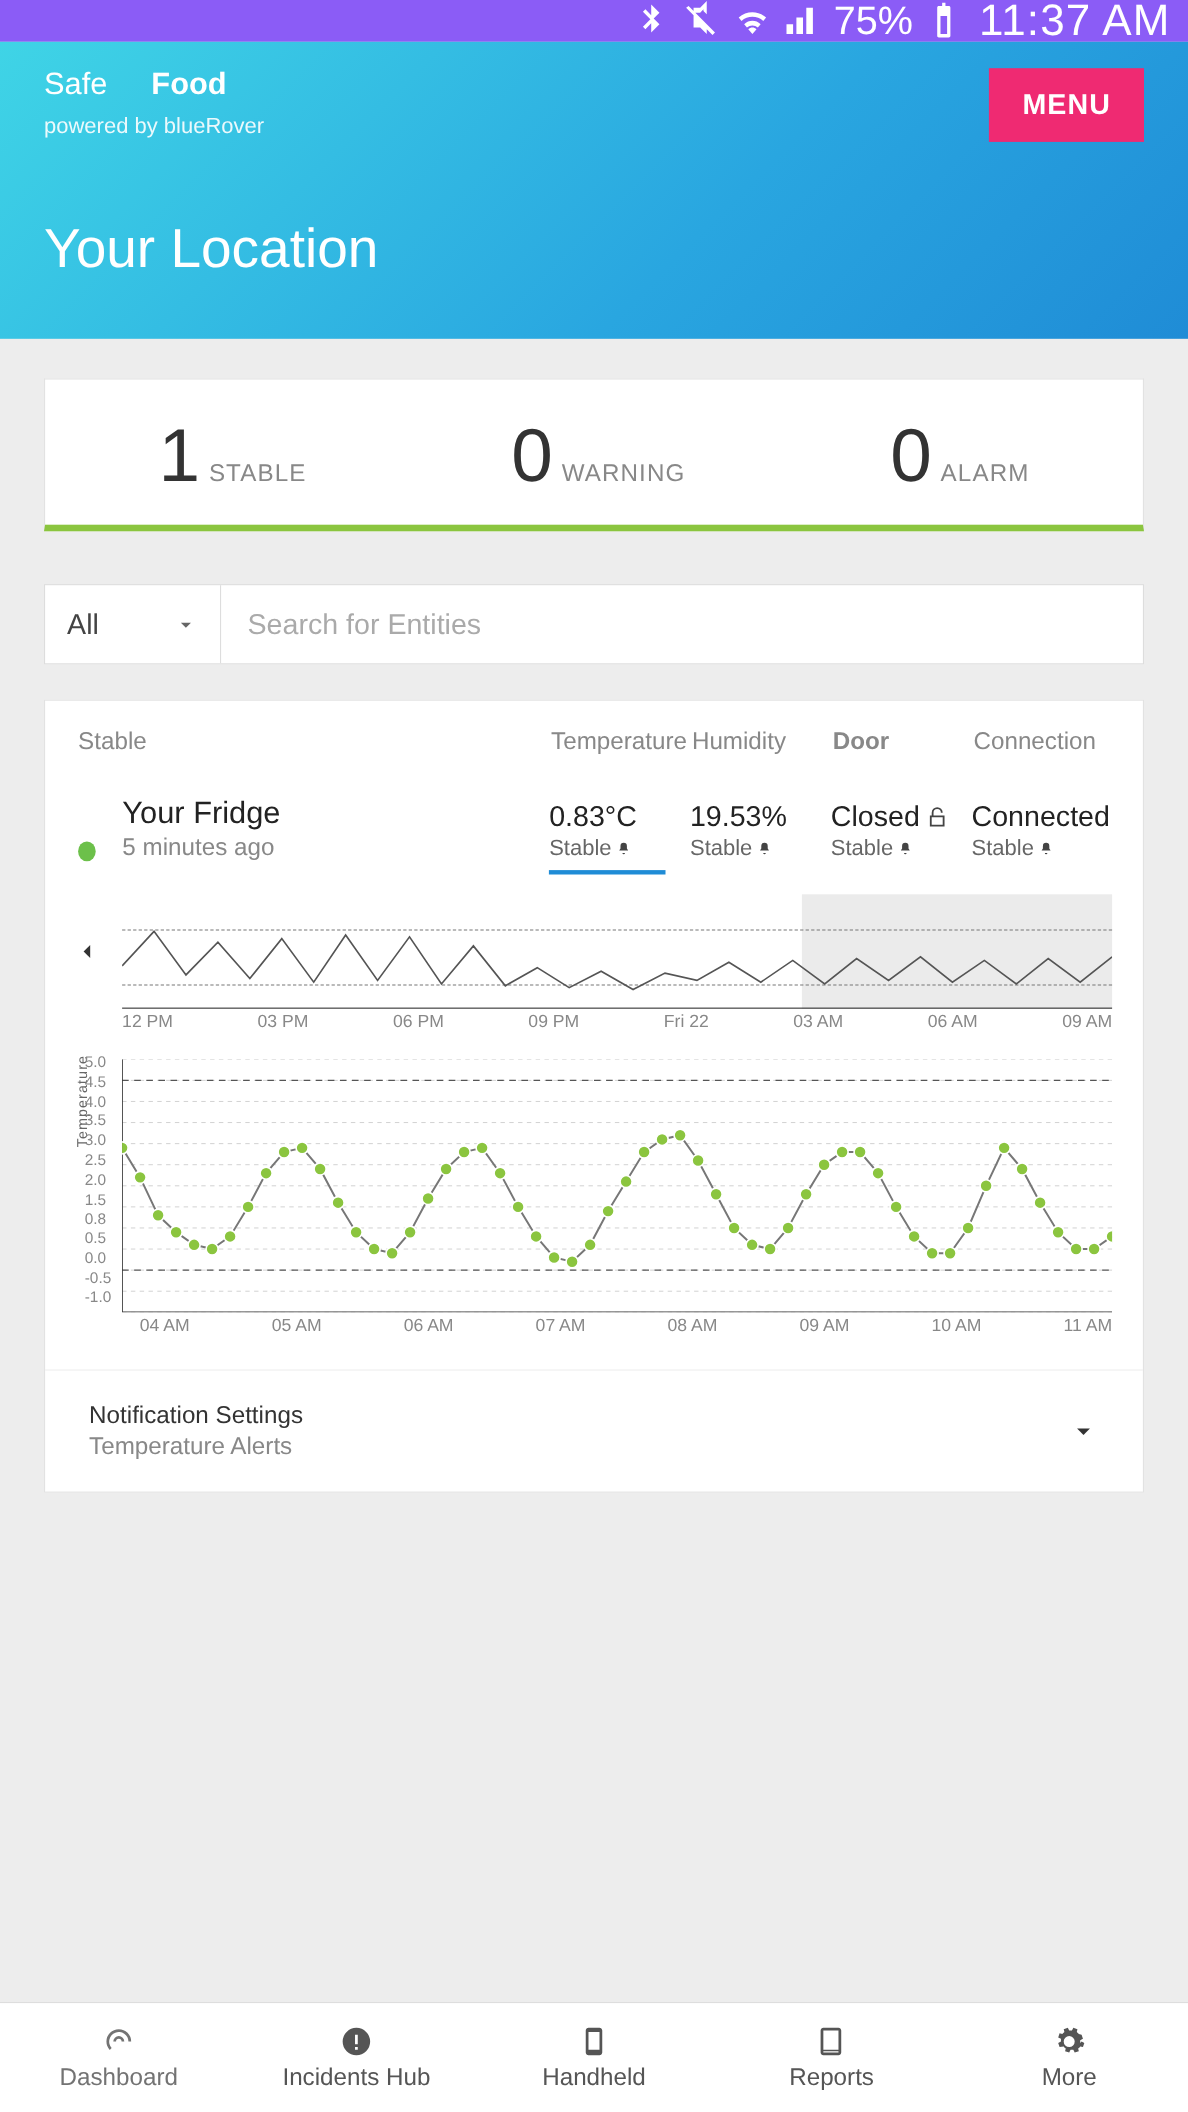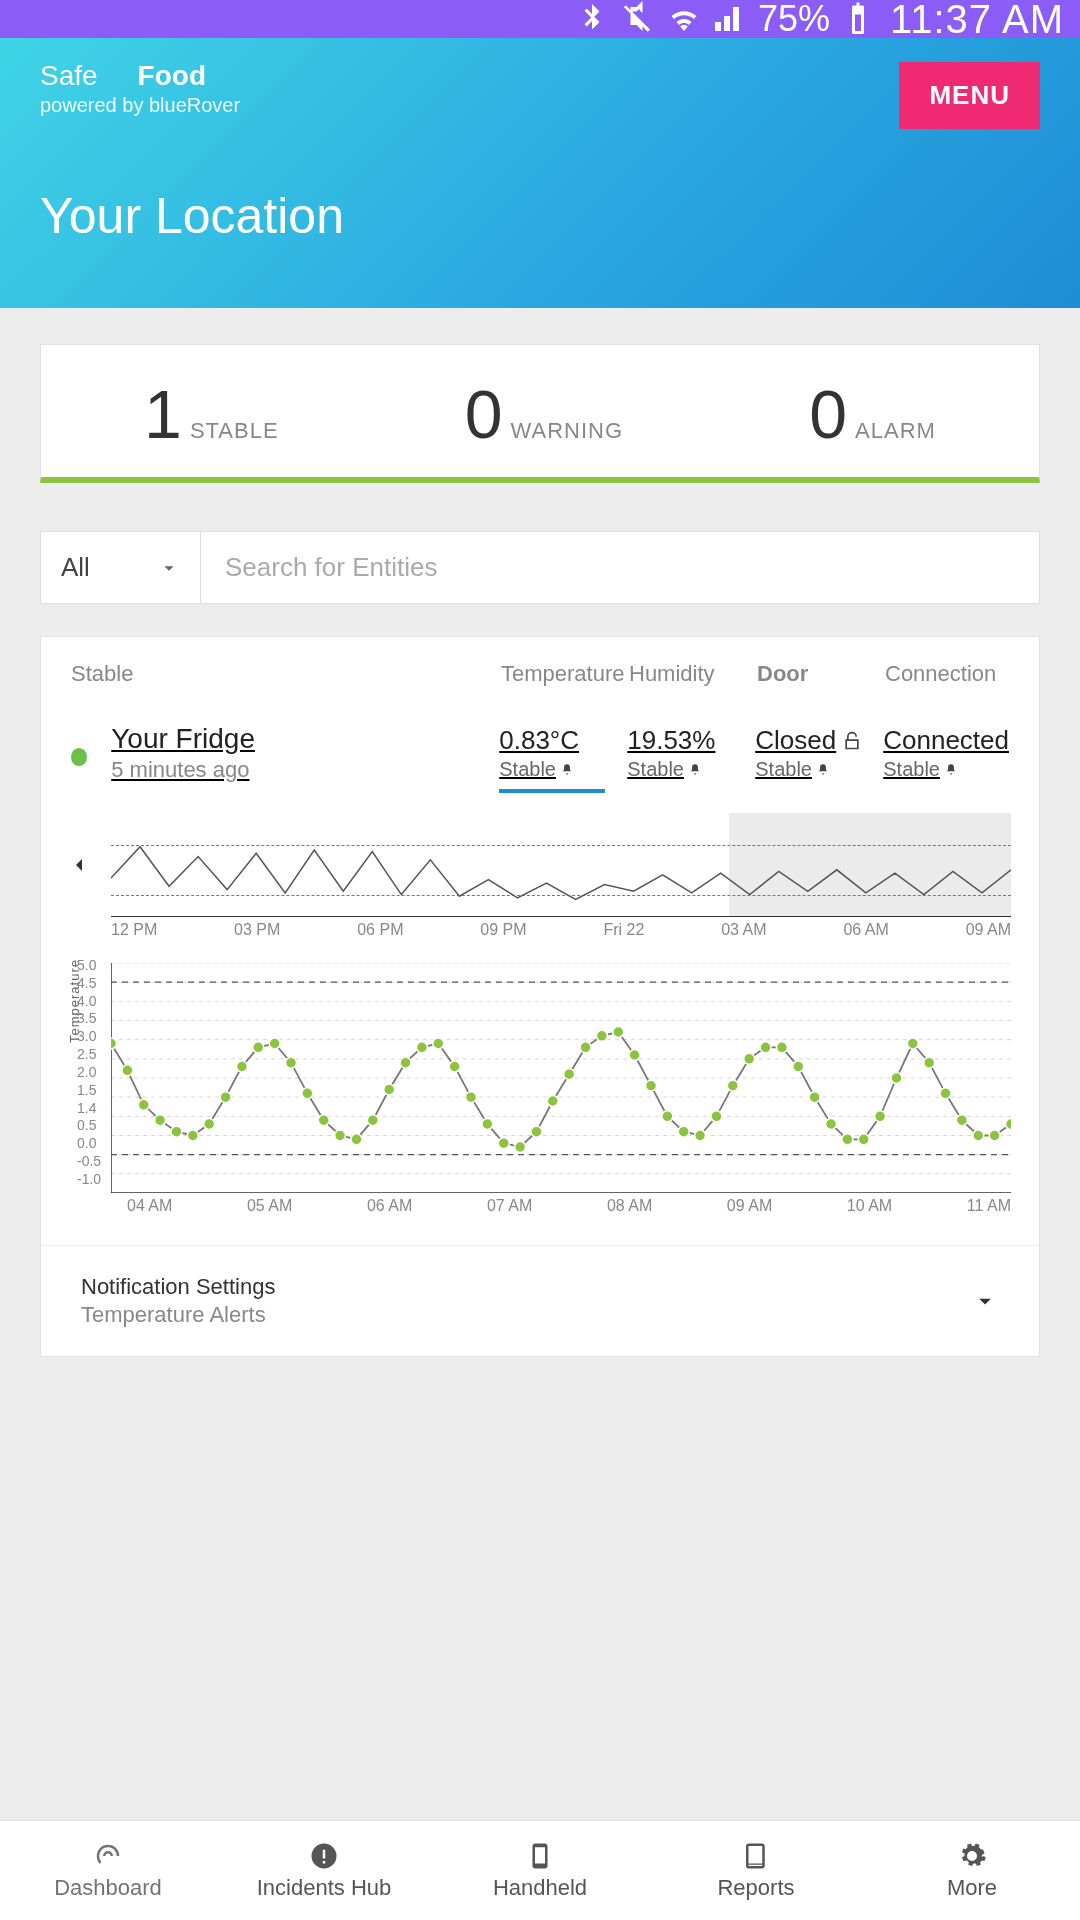--- a/index.html
+++ b/index.html
@@ -8,21 +8,21 @@
   
   .status-bar { height: 38px; background: #8b5cf6; color: #fff; display: flex; justify-content: flex-end; align-items: center; padding: 0 16px; font-size: 36px; gap: 10px; }
   .status-bar .ico { display:inline-flex; align-items:center; justify-content:center; }
   .status-bar svg { width: 36px; height: 36px; fill: #fff; }
   .status-time { font-size: 40px; margin-left: 4px; letter-spacing: 1px; }
   
   
   .app-header { height: 270px; background: linear-gradient(135deg, #3fd4e6 0%, #29a6e0 60%, #1f8cd6 100%); color: #fff; padding: 22px 40px 34px 40px; position: relative; }
   .brand { font-size: 28px; font-weight: 300; }
   .brand b { font-weight: 700; margin-left: 40px; }
-  .powered { font-size: 20px; opacity: 0.9; margin-top: 2px; }
+  .powered { font-size: 20px; opacity: 0.9; margin-top: 12px; }
   .menu-btn { position: absolute; top: 24px; right: 40px; background: #ef2a72; color: #fff; border: none; font-size: 26px; font-weight: 600; padding: 18px 30px; letter-spacing: 1px; }
   .page-title { font-size: 50px; font-weight: 300; margin-top: 70px; }
   
   
   .content { padding: 36px 40px; }
   
   
   .summary-card { background: #fff; border: 1px solid #e2e2e2; border-bottom: 6px solid #8bc53f; display: flex; justify-content: space-around; align-items: center; padding: 30px 10px 24px; }
   .summary-item { display: flex; align-items: baseline; gap: 8px; }
   .summary-num { font-size: 68px; font-weight: 300; color: #333; }
@@ -36,21 +36,21 @@
   .search-input::placeholder { color: #aaa; }
   
   
   .entity-card { margin-top: 32px; background: #fff; border: 1px solid #e2e2e2; padding: 0; }
   .entity-header-row { display: flex; padding: 24px 30px 12px; font-size: 22px; color: #888; }
   .eh-stable { flex: 0 0 430px; }
   .eh-col { flex: 0 0 128px; }
   .eh-door { flex: 0 0 128px; font-weight: bold; }
   .eh-conn { flex: 1; }
   
-  .entity-row { display: flex; align-items: center; padding: 24px 30px 10px; text-decoration: underline; }
+  .entity-row { display: flex; align-items: flex-end; padding: 24px 30px 10px; }
   .status-dot { width: 18px; height: 18px; border-radius: 50%; background: #6cc04a; margin-top: 8px; margin-right: 24px; }
   .entity-name-block { flex: 0 0 388px; }
   .entity-name { font-size: 28px; color: #222; }
   .entity-sub { font-size: 22px; color: #888; margin-top: 2px; }
   .metric { flex: 0 0 128px; position: relative; }
   .metric-val { font-size: 26px; color: #222; }
   .metric-sub { font-size: 20px; color: #666; margin-top: 2px; display:flex; align-items:center; gap:4px;}
   .metric-sub svg { width: 14px; height: 14px; fill: #444; }
   .metric.active::after { content:''; position:absolute; left:0; right:22px; bottom:-12px; height:4px; background:#1f8cd6; }
   .door-col .metric-val { display:flex; align-items:center; gap:6px; }
@@ -244,21 +244,21 @@
         <div class="y-label">Temperature</div>
         <div class="y-ticks" id="y-ticks">
             <div>5.0</div>
             <div>4.5</div>
             <div>4.0</div>
             <div>3.5</div>
             <div>3.0</div>
             <div>2.5</div>
             <div>2.0</div>
             <div>1.5</div>
-            <div>1.4</div>
+            <div>0.8</div>
             <div>0.5</div>
             <div>0.0</div>
             <div>-0.5</div>
             <div>-1.0</div>
           </div>
         <svg class="dc-svg" id="dc-svg" viewBox="0 0 900 230" preserveAspectRatio="none">
             <line x1="0" x2="900" y1="0" y2="0" stroke="#bbb" stroke-width="0.6" stroke-dasharray="4 4"></line>
             <line x1="0" x2="900" y1="19.166666666666686" y2="19.166666666666686" stroke="#bbb" stroke-width="0.6" stroke-dasharray="4 4"></line>
             <line x1="0" x2="900" y1="38.333333333333314" y2="38.333333333333314" stroke="#bbb" stroke-width="0.6" stroke-dasharray="4 4"></line>
             <line x1="0" x2="900" y1="57.5" y2="57.5" stroke="#bbb" stroke-width="0.6" stroke-dasharray="4 4"></line>

